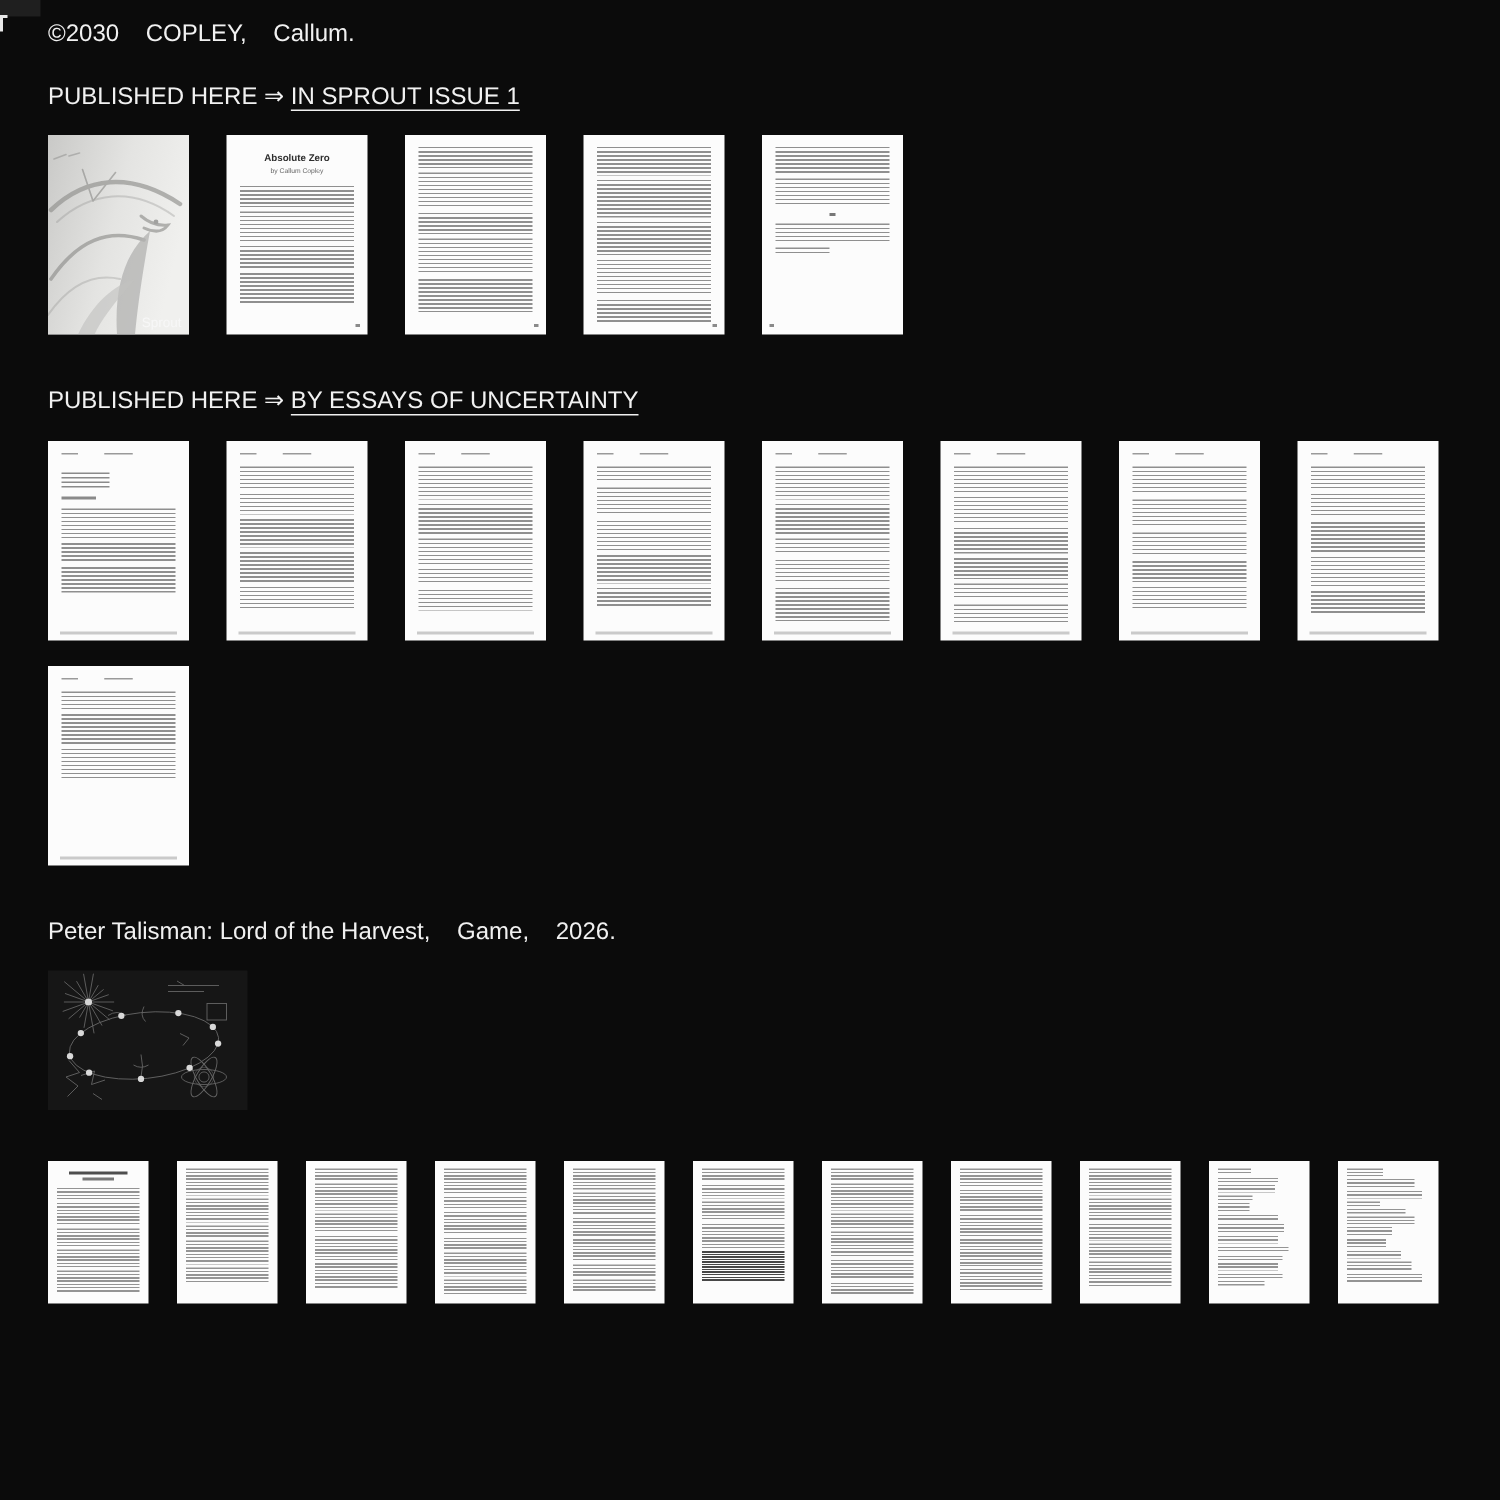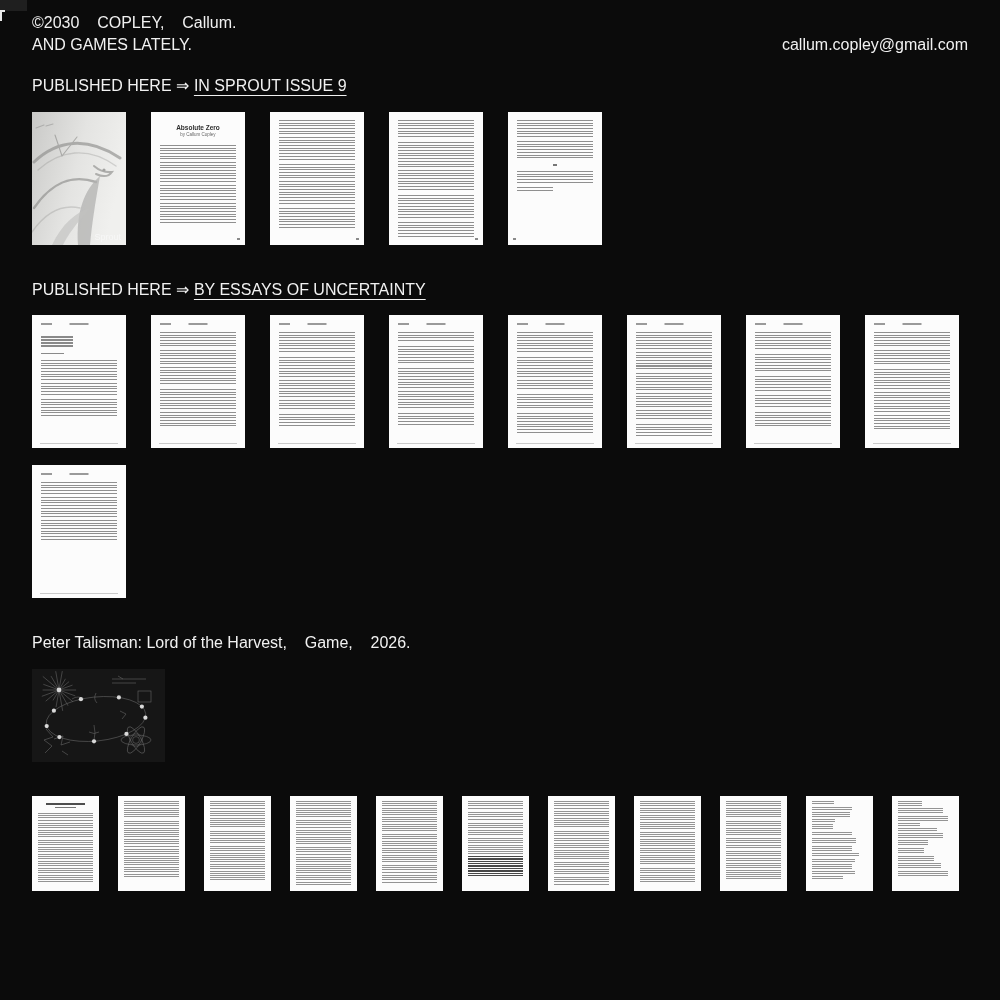--- a/index.html
+++ b/index.html
@@ -46,28 +46,24 @@
 
 <div>
   <div class="corner-box"></div>
   <div class="corner-v"></div>
   <div class="corner-h"></div>
 </div>
 
 <div class="content">
   <header>
     <div class="line">©2030    COPLEY,    Callum.</div>
-    <div class="hdr-email-row">
-      <div class="line">AND GAMES LATELY.</div>
-      <a class="email" href="#">callum.copley@gmail.com</a>
-    </div>
   </header>
   <main id="sections">
       <section class="section first">
-        <div class="linkline"><span>PUBLISHED HERE </span><span>⇒</span> <a class="ulink" href="#">IN SPROUT ISSUE 9</a></div>
+        <div class="linkline"><span>PUBLISHED HERE </span><span>⇒</span> <a class="ulink" href="#">IN SPROUT ISSUE 1</a></div>
         <div class="thumb-row" style="column-gap: 25px;">
           <div class="thumb" style="width: 94px; height: 133px;">
             <svg width="94" height="133" viewBox="0 0 94 133">
               <defs>
                 <linearGradient id="cg" x1="0" y1="0" x2="1" y2="0.35">
                   <stop offset="0" stop-color="#c9c9c7"></stop>
                   <stop offset="0.55" stop-color="#e4e4e2"></stop>
                   <stop offset="1" stop-color="#f0f0ee"></stop>
                 </linearGradient>
               </defs>

